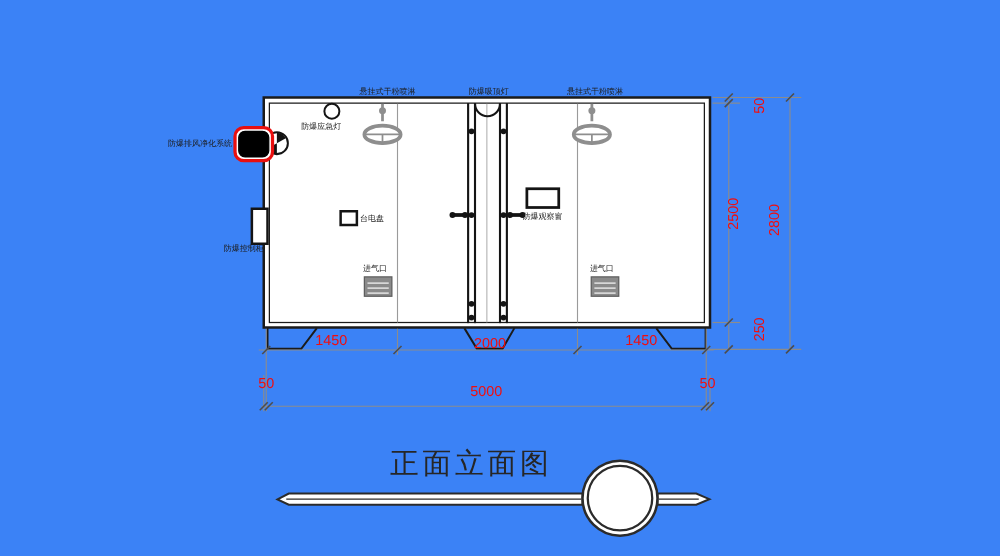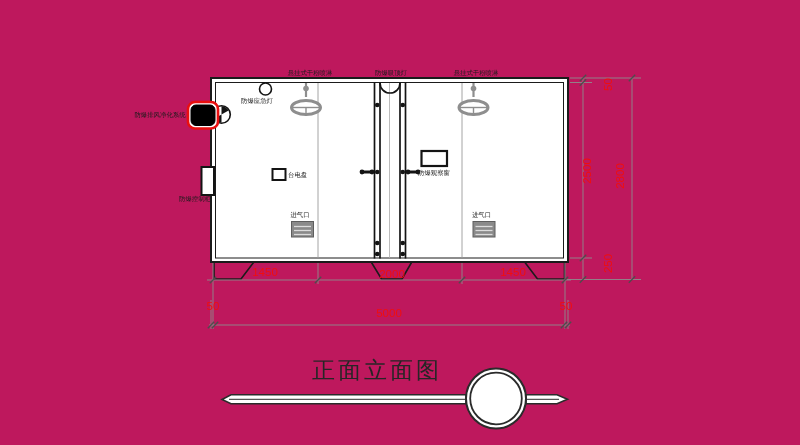--- a/index.html
+++ b/index.html
@@ -1,17 +1,17 @@
 <!DOCTYPE html>
 <html><head>
 <meta charset="utf-8">
 <style>
   html,body{margin:0;padding:0;background:#ffffff;}
   .page{
-    position:relative;width:800px;height:445px;background:#be185d;overflow:hidden;
+    position:relative;width:800px;height:445px;background:#3b82f6;overflow:hidden;
     font-family:"Liberation Sans",sans-serif;
   }
   svg text{font-family:"Liberation Sans",sans-serif;}
   svg text.cad-label{fill:#1c1c1c;font-size:6.4px;}
   svg text.dim{fill:#f10e0e;font-size:11.5px;}
   svg text.title-text{
     font-family:"Liberation Serif","DejaVu Serif",serif;
     font-size:23px;fill:#262626;letter-spacing:3px;
   }
 </style>

